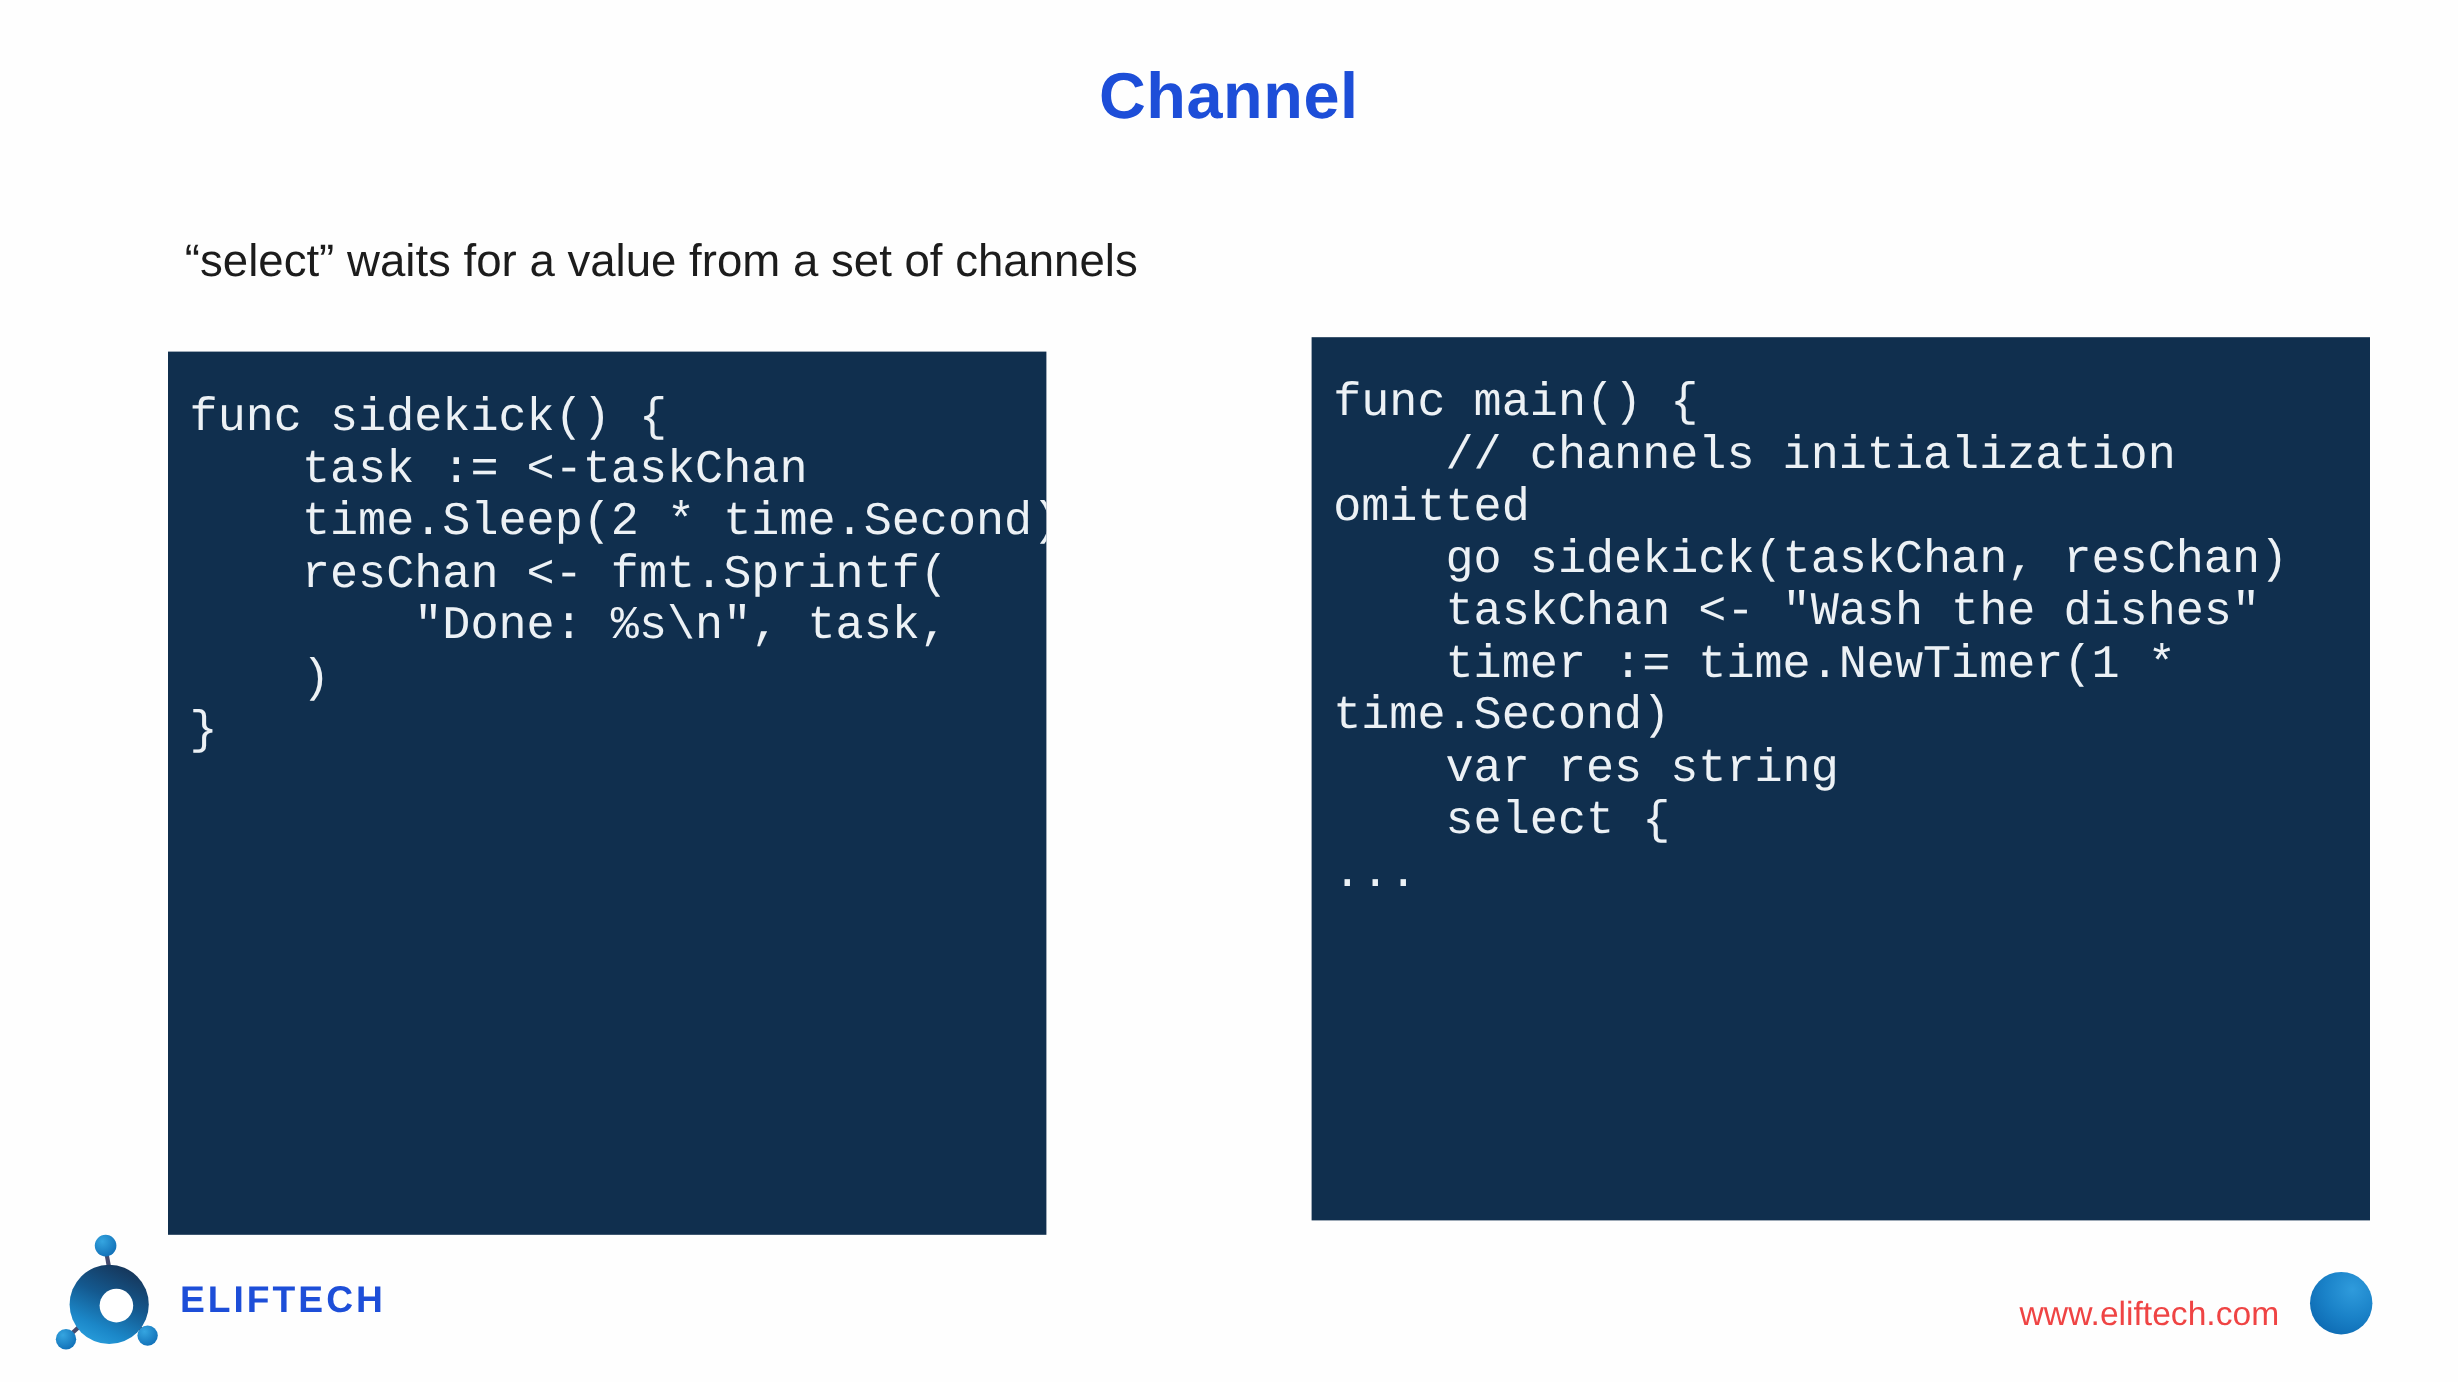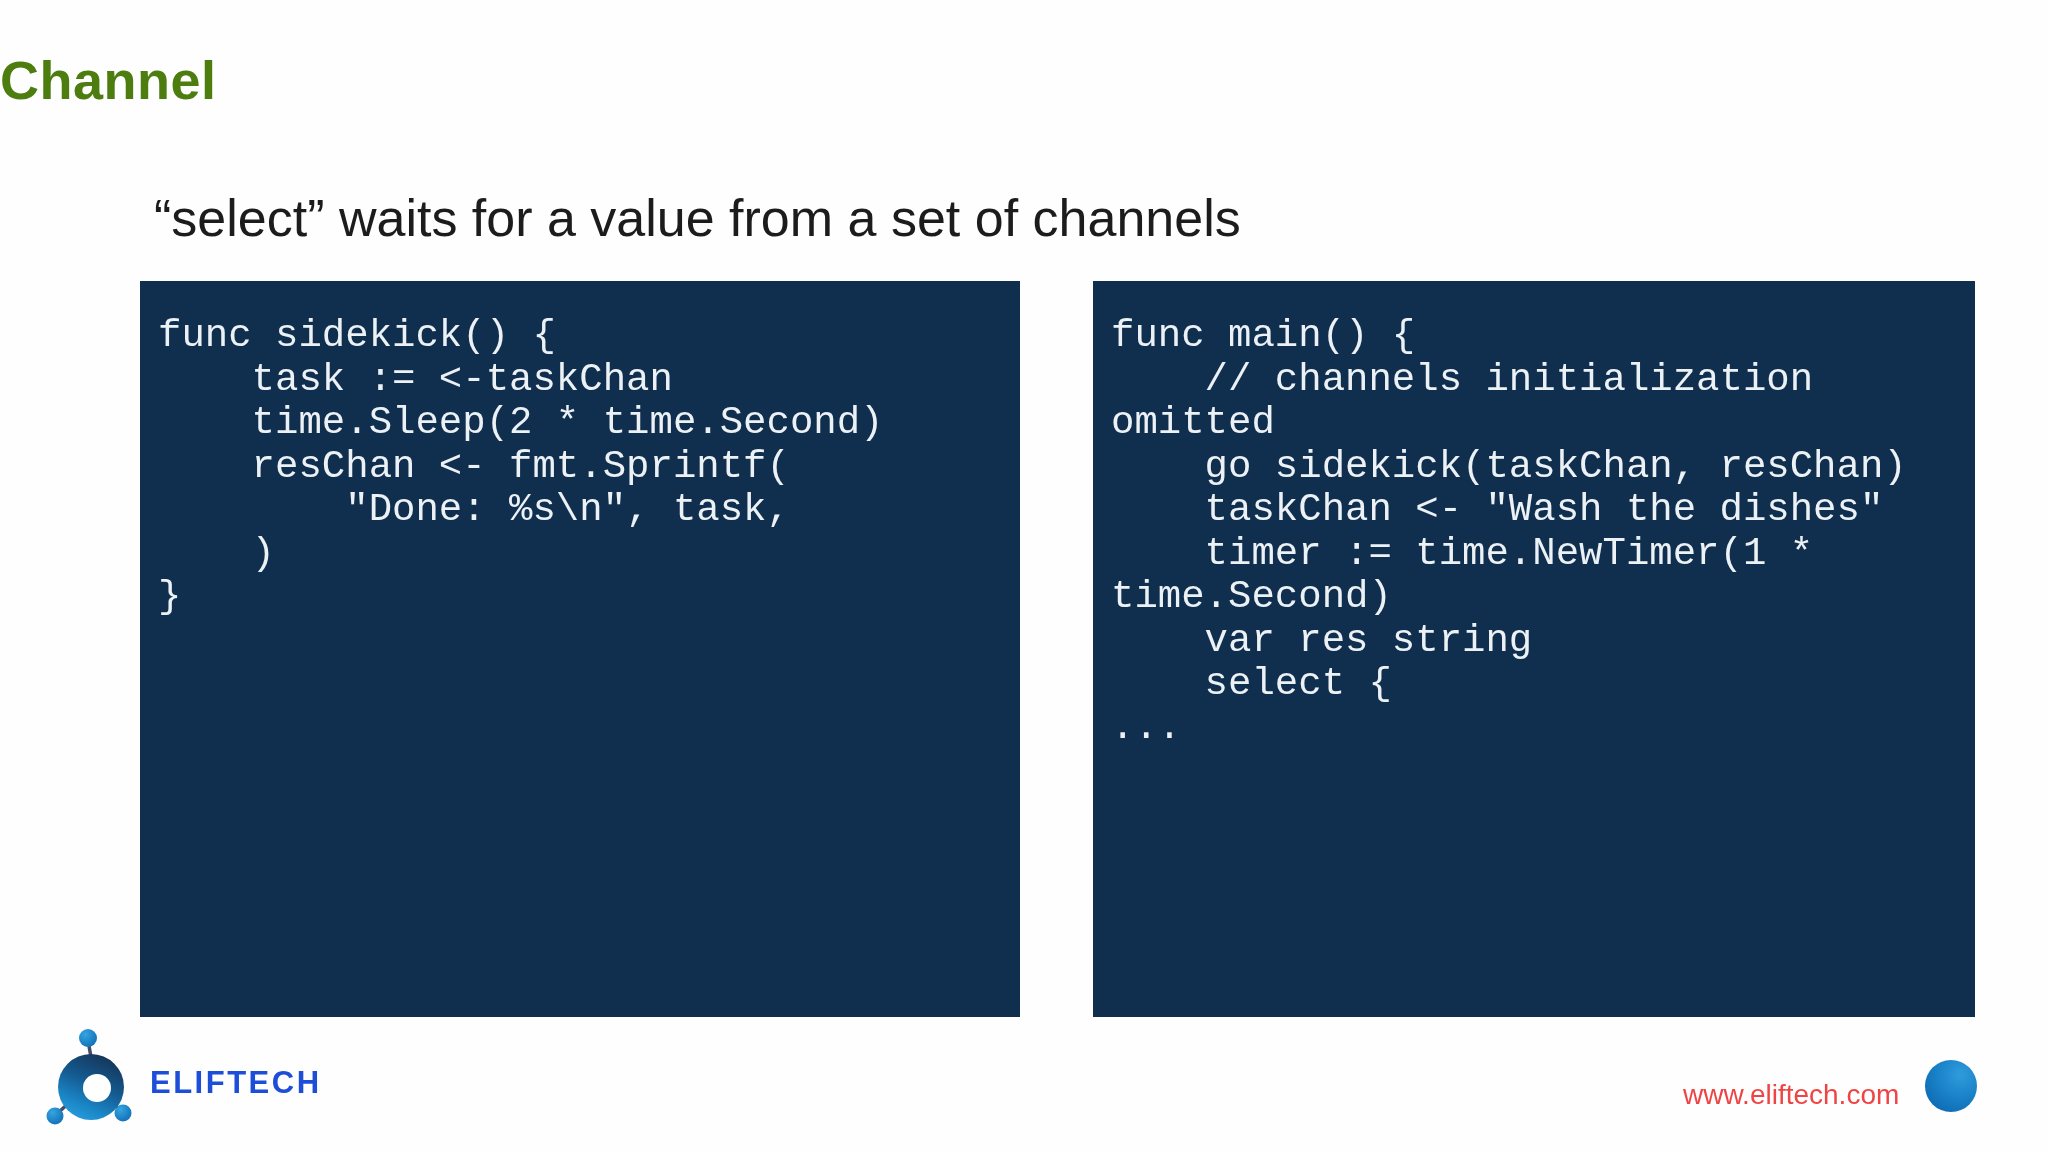--- a/index.html
+++ b/index.html
@@ -14,52 +14,53 @@
     overflow: hidden;
     font-family: "Liberation Sans", sans-serif;
   }
 
   .slide-title {
     position: absolute;
     top: 50px;
     left: 0;
     right: 0;
     margin: 0;
+    text-align: center;
     font-size: 54px;
     line-height: 60px;
     font-weight: 700;
-    color: #4d7c0f;
+    color: #1d4ed8;
     letter-spacing: 0.5px;
   }
 
   .slide-subtitle {
     position: absolute;
     top: 194px;
     left: 154px;
-    font-size: 52px;
+    font-size: 38px;
     line-height: 48px;
     color: #1C1C1C;
   }
 
   .code-block {
     position: absolute;
     top: 281px;
     height: 736px;
     margin: 0;
     box-sizing: border-box;
     padding: 34px 18px;
     background: #102F4E;
     color: #ECF1F5;
     font-family: "Liberation Mono", "DejaVu Sans Mono", monospace;
     font-size: 39px;
     line-height: 43.5px;
     white-space: pre;
     overflow: hidden;
   }
-  .code-block.left  { left: 140px;  width: 880px; }
+  .code-block.left  { left: 140px;  width: 732px; margin-top: 12px; }
   .code-block.right { left: 1093px; width: 882px; }
 
   .footer-logo-icon {
     position: absolute;
     left: 31px;
     top: 1025px;
     width: 120px;
     height: 120px;
   }
 

